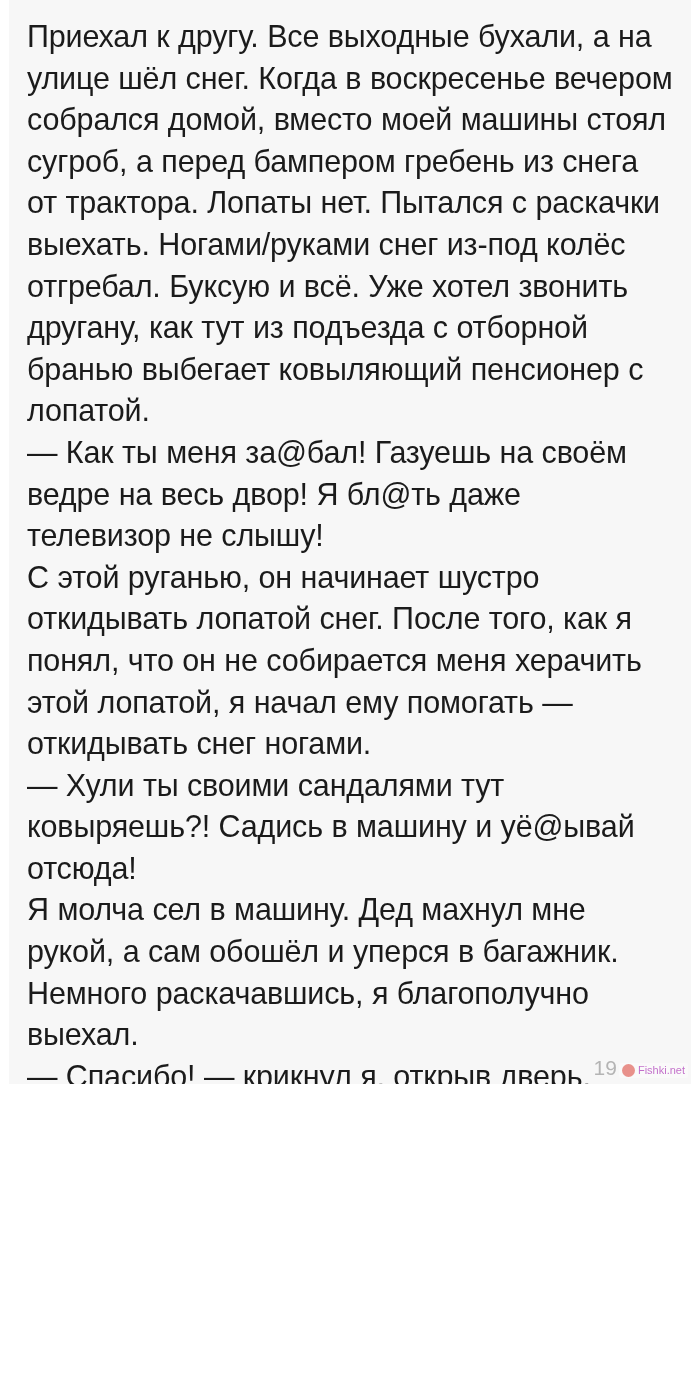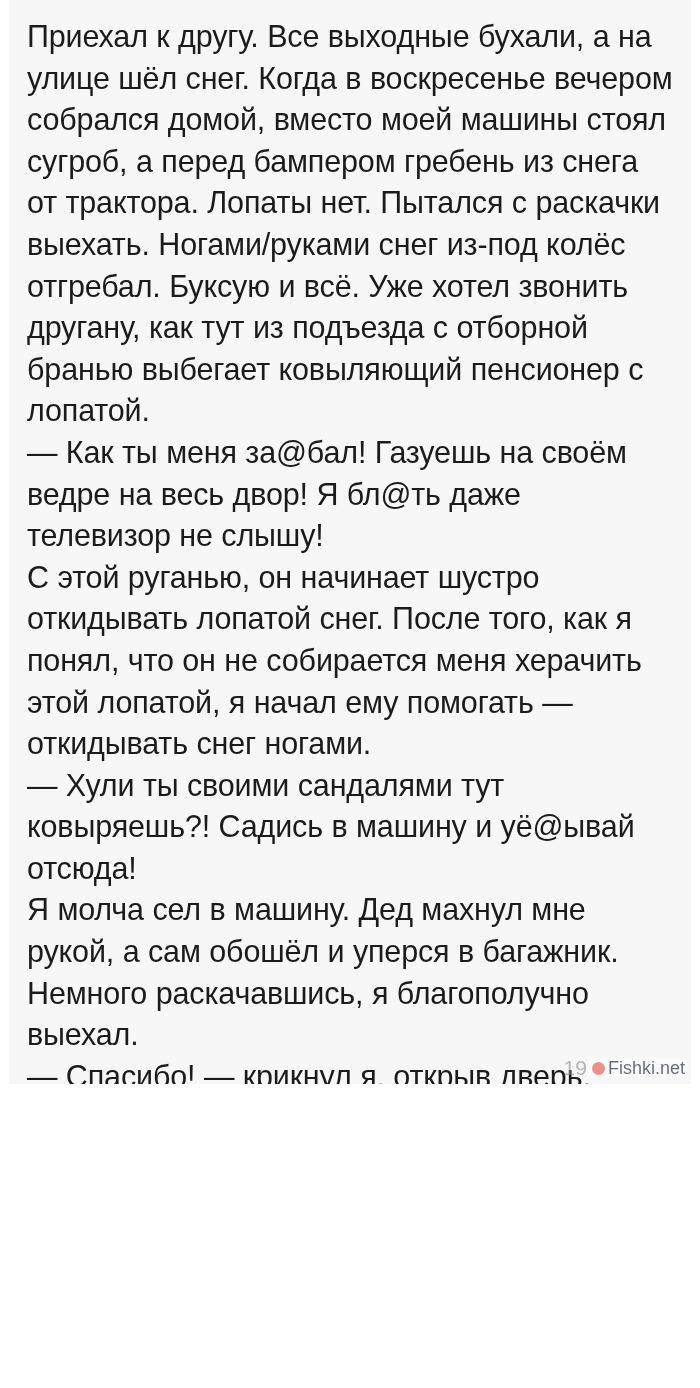--- a/index.html
+++ b/index.html
@@ -76,22 +76,22 @@
     border-radius: 2px;
   }
   .watermark .wm-dot {
     width: 13px;
     height: 13px;
     border-radius: 50%;
     background: #e0544a;
     display: inline-block;
   }
   .watermark .wm-text {
-    font-size: 18px;
-    color: #0f172a;
+    font-size: 11px;
+    color: #a21caf;
     line-height: 1;
     font-family: "Liberation Sans", sans-serif;
   }
 </style>
 </head>
 <body>
 
 <div class="page">
 
   <div class="left-edge"></div>

